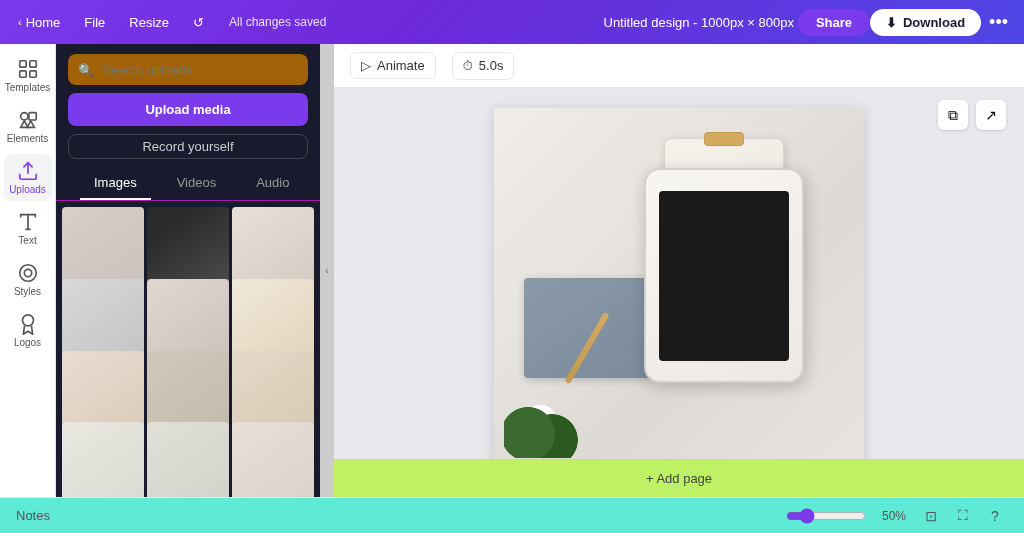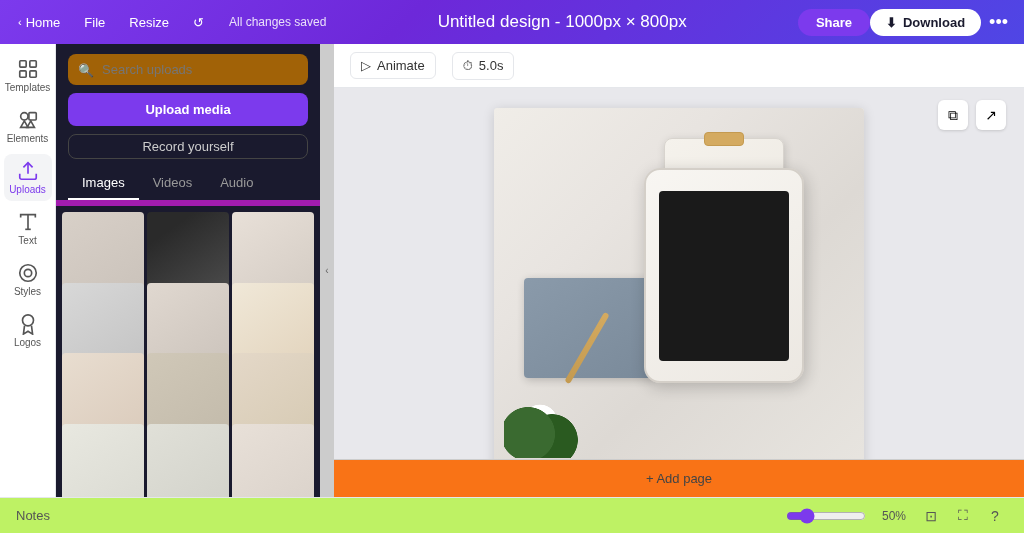--- a/index.html
+++ b/index.html
@@ -33,24 +33,24 @@
       color: white;
     }
     .topbar-saved {
       color: rgba(255,255,255,0.85);
       font-size: 12px;
       margin-left: 11px;
     }
     .topbar-center {
       flex: 1;
       display: flex;
-      justify-content: center;
+      justify-content: flex-end;
       align-items: center;
       color: white;
-      font-size: 17px;
+      font-size: 13px;
     }
     .topbar-right {
       display: flex;
       align-items: center;
       gap: 0;
     }
     .share-btn {
       background: #7c3aed;
       color: white;
       border: none;
@@ -173,23 +173,23 @@
       color: #ccc;
       border: 1px solid #444;
       border-radius: 8px;
       padding: 4px;
       font-size: 13px;
       cursor: pointer;
       text-align: center;
     }
     .tabs-row {
       display: flex;
-      border-bottom: 6px solid #a21caf;
-      padding: 0 12px;
-      gap: 0;
+      border-bottom: 1px solid #a21caf;
+      padding: 0 24px;
+      gap: 12px;
     }
     .tab-item {
       color: #999;
       font-size: 13px;
       padding: 8px 14px;
       cursor: pointer;
       border-bottom: 2px solid transparent;
     }
     .tab-item.active {
       color: white;
@@ -278,21 +278,21 @@
       width: 370px;
       height: 370px;
       background: #f5f5f0;
       border-radius: 4px;
       box-shadow: 0 2px 12px rgba(0,0,0,0.15);
       overflow: hidden;
       position: relative;
     }
     .add-page-bar {
       height: 38px;
-      background: #f97316;
+      background: #bef264;
       display: flex;
       align-items: center;
       justify-content: center;
       border-top: 1px solid #ccc;
       flex-shrink: 0;
     }
     .add-page-btn {
       background: none;
       border: none;
       font-size: 13px;
@@ -309,21 +309,21 @@
       justify-content: center;
       cursor: pointer;
       flex-shrink: 0;
       color: #666;
       font-size: 10px;
     }
 
     
     .bottom-bar {
       height: 36px;
-      background: #bef264;
+      background: #5eead4;
       border-top: 1px solid #e5e7eb;
       display: flex;
       align-items: center;
       padding: 0 16px;
       flex-shrink: 0;
     }
     .notes-label {
       font-size: 13px;
       color: #555;
       flex: 0 0 auto;

